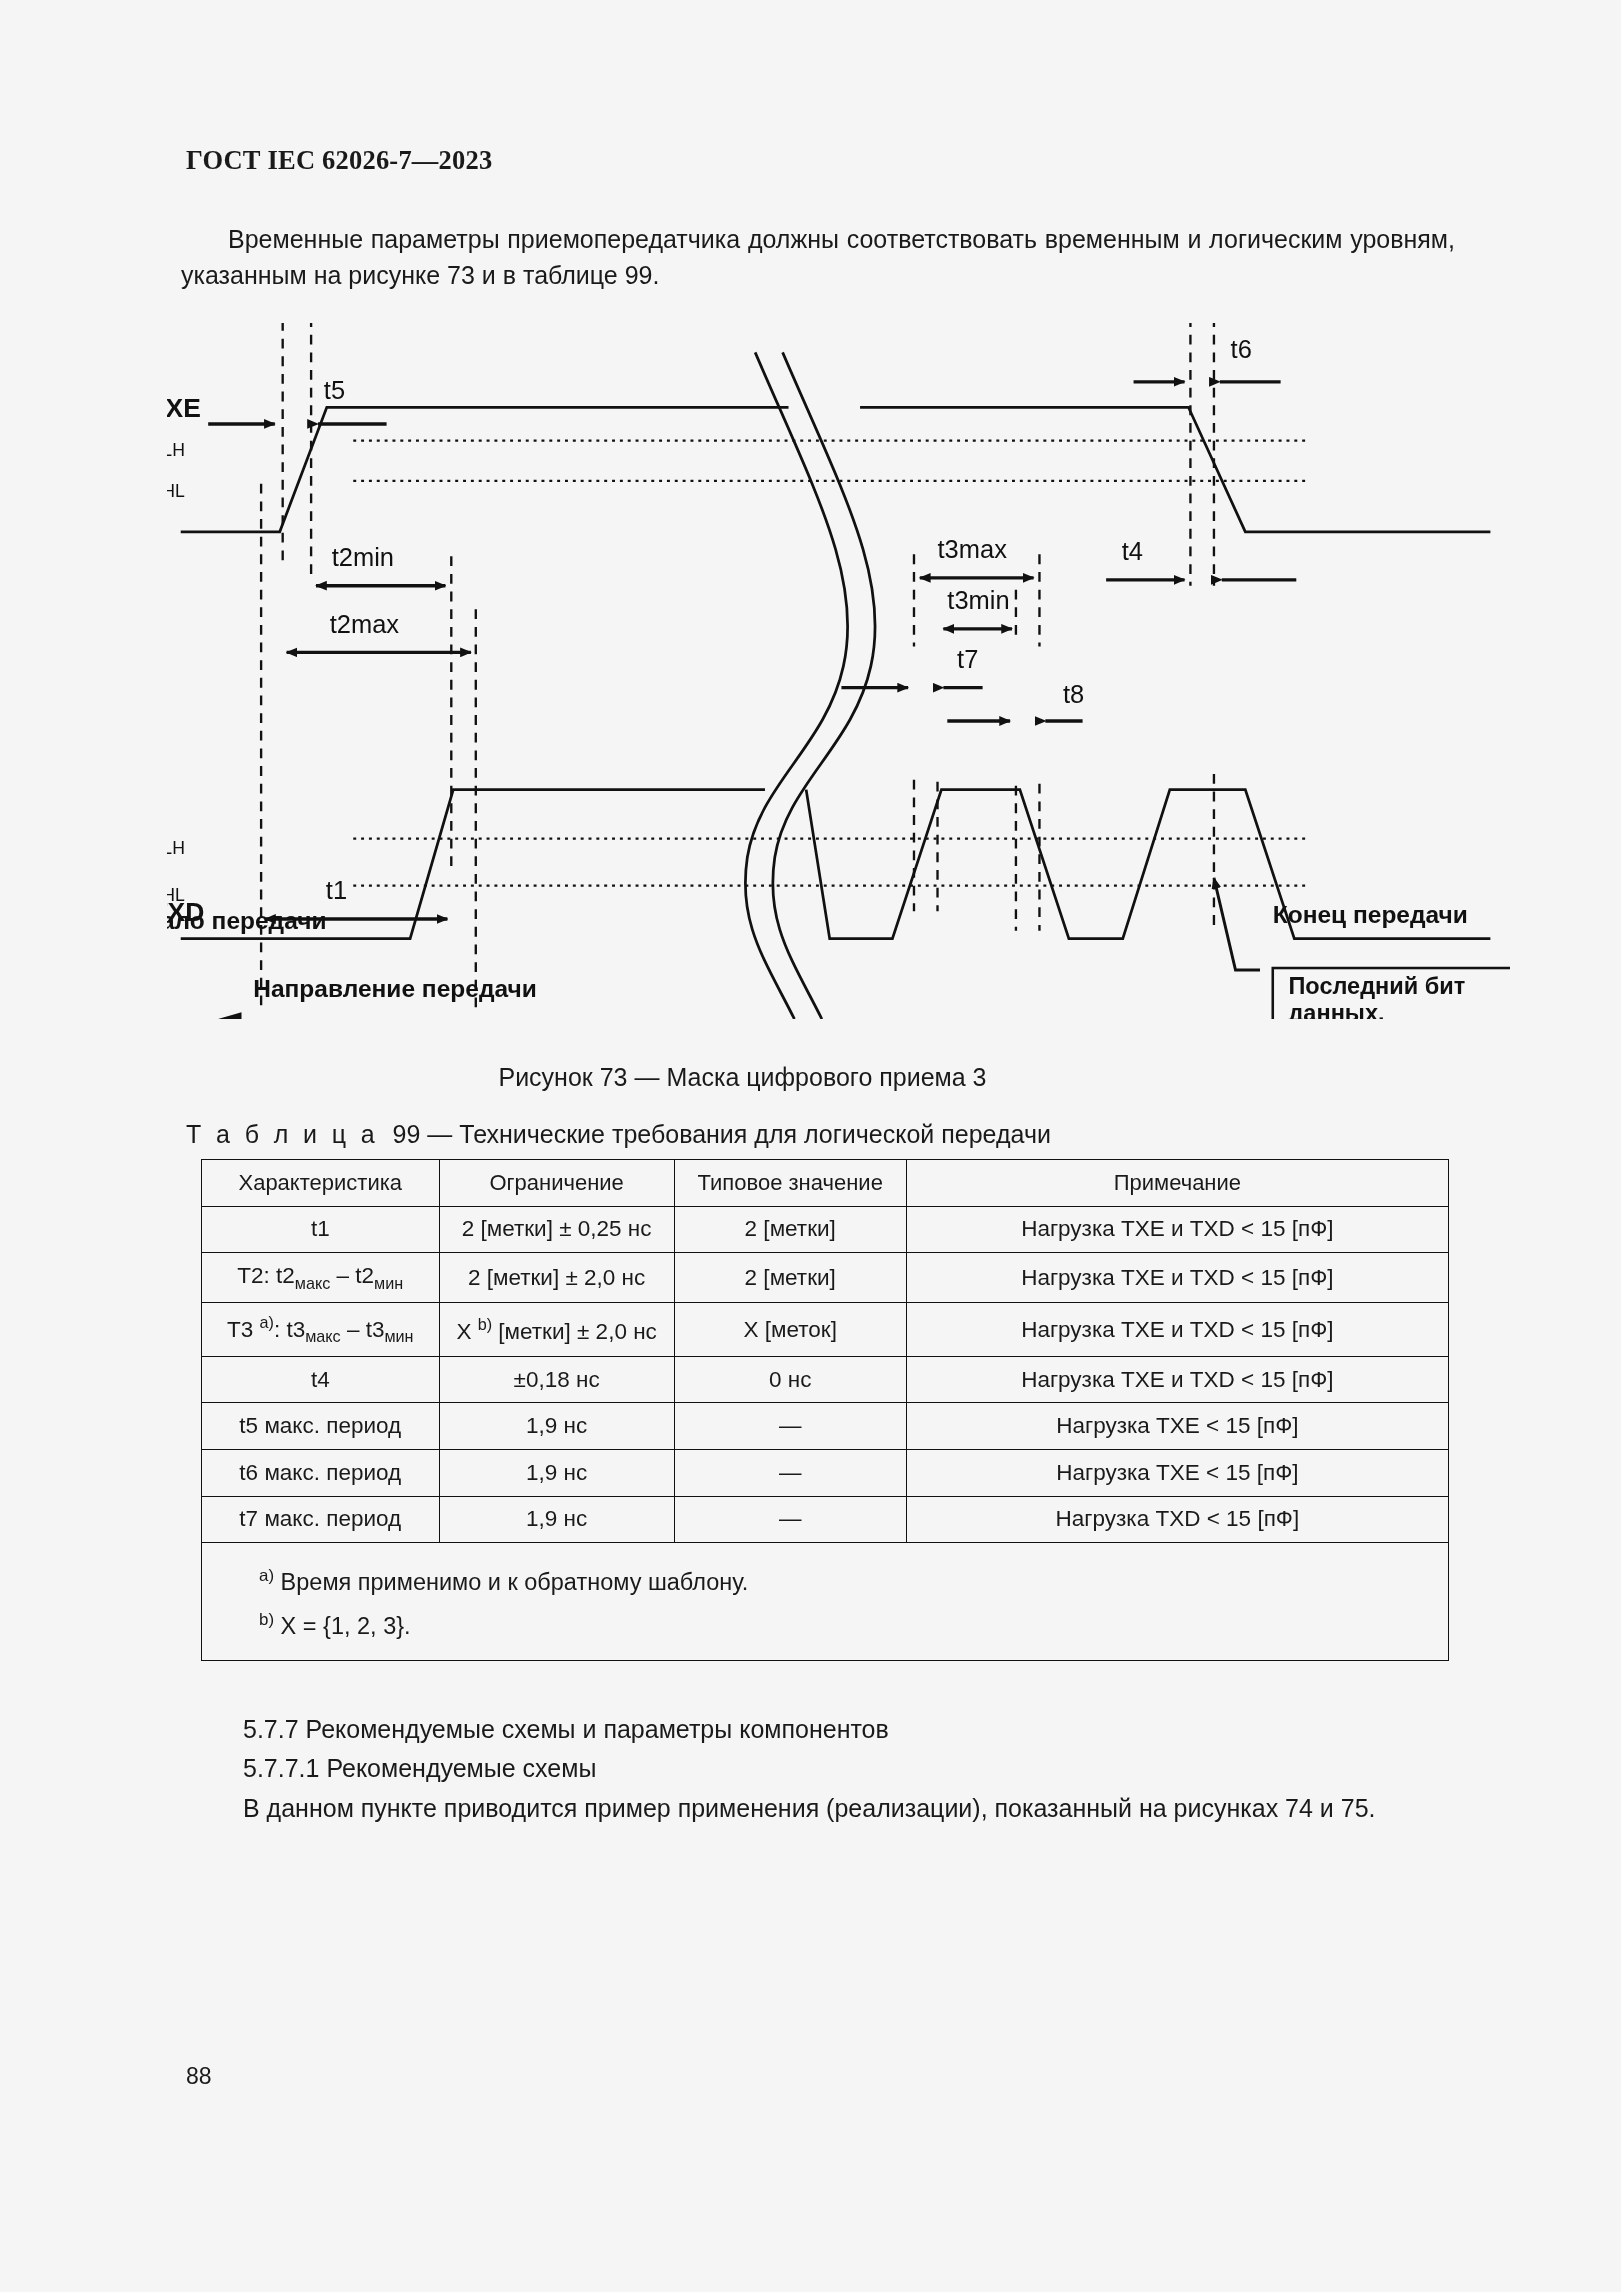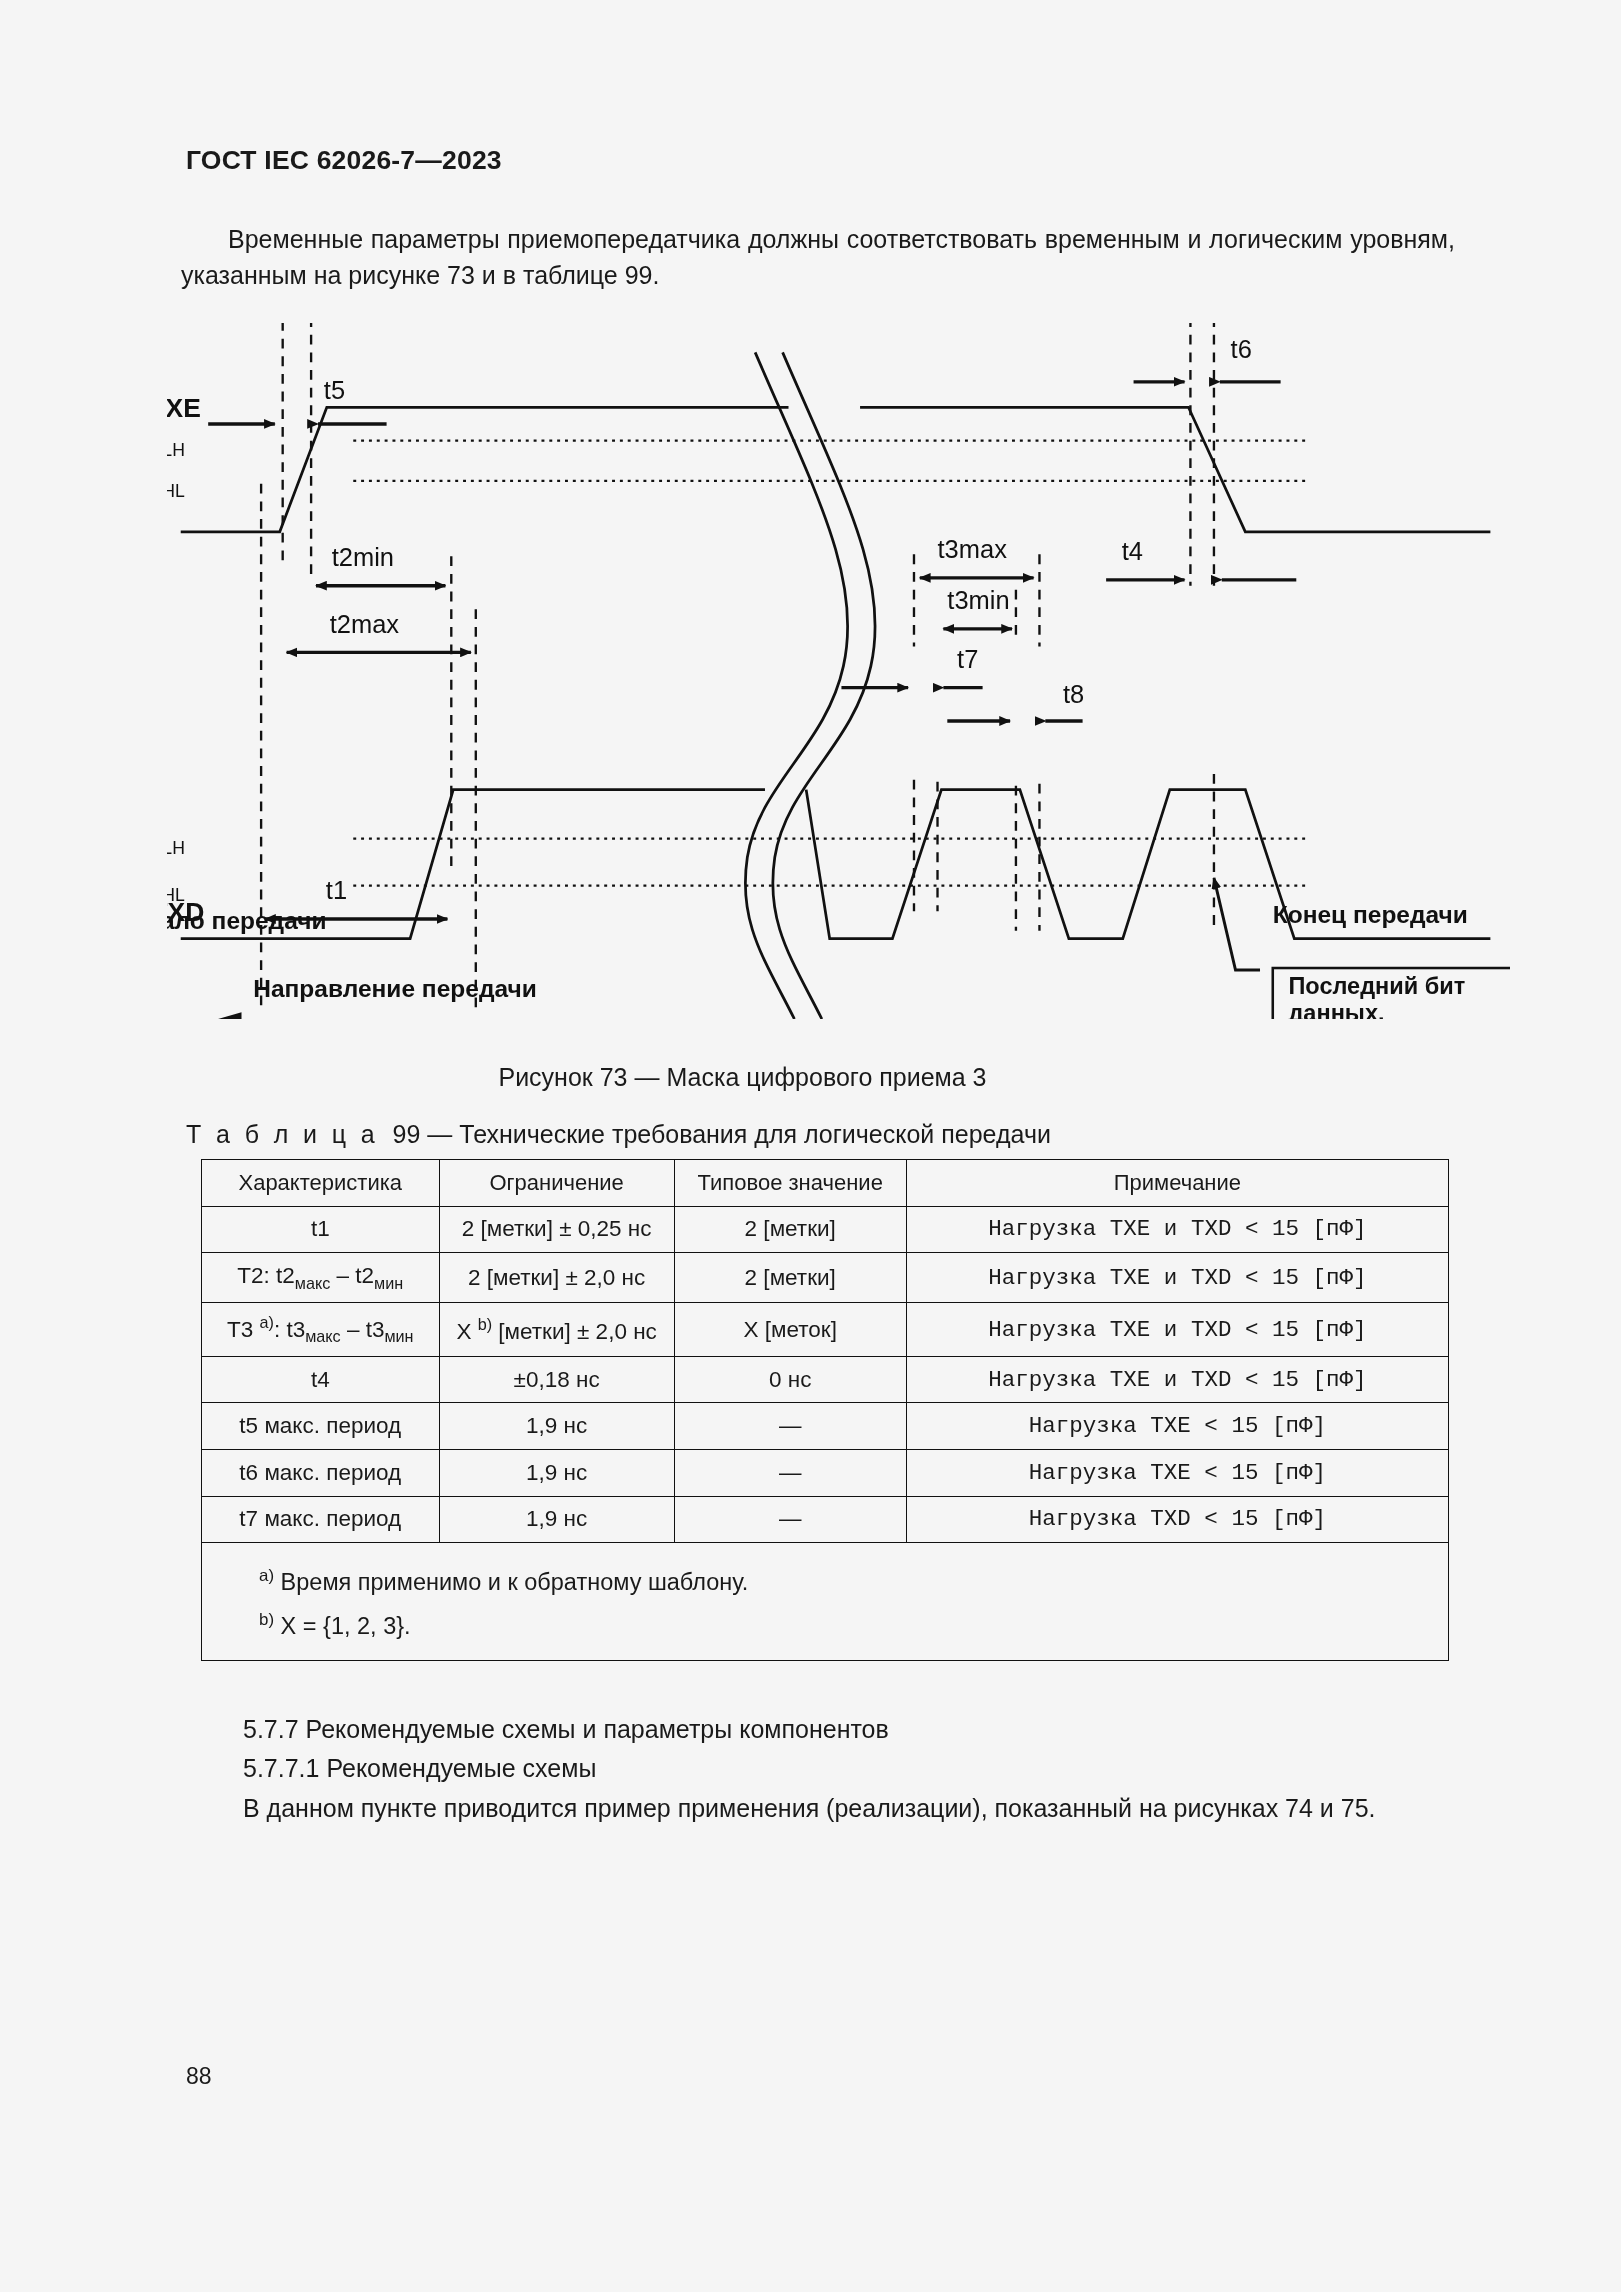--- a/index.html
+++ b/index.html
@@ -22,20 +22,21 @@
   }
 
   
   .doc-header {
     position: absolute;
     left: 186px;
     top: 145px;
     font-size: 26.5px;
     font-weight: bold;
     letter-spacing: 0.2px;
+    font-family: Liberation Serif, serif;
   }
 
   
   .intro {
     position: absolute;
     left: 181px;
     top: 221px;
     width: 1274px;
     font-size: 25px;
     line-height: 36px;
@@ -85,21 +86,21 @@
     border: 1.5px solid #111;
     text-align: center;
     padding: 9.8px 5.9px;
     font-weight: normal;
     height: 25.5px;
   }
   table.spec th { font-size: 22px; }
   table.spec td.c1 { width: 230px; }
   table.spec td.c2 { width: 230px; }
   table.spec td.c3 { width: 230px; }
-  table.spec td.c4 { width: 564px; font-family: Liberation Mono, monospace; }
+  table.spec td.c4 { width: 564px; }
   table.spec th.c1 { width: 230px; }
   table.spec th.c2 { width: 230px; }
   table.spec th.c3 { width: 230px; }
   table.spec th.c4 { width: 564px; }
   table.spec .notes {
     text-align: left;
     padding: 13.7px 0 15.7px 57px;
     line-height: 37px;
     font-size: 23.5px;
   }

